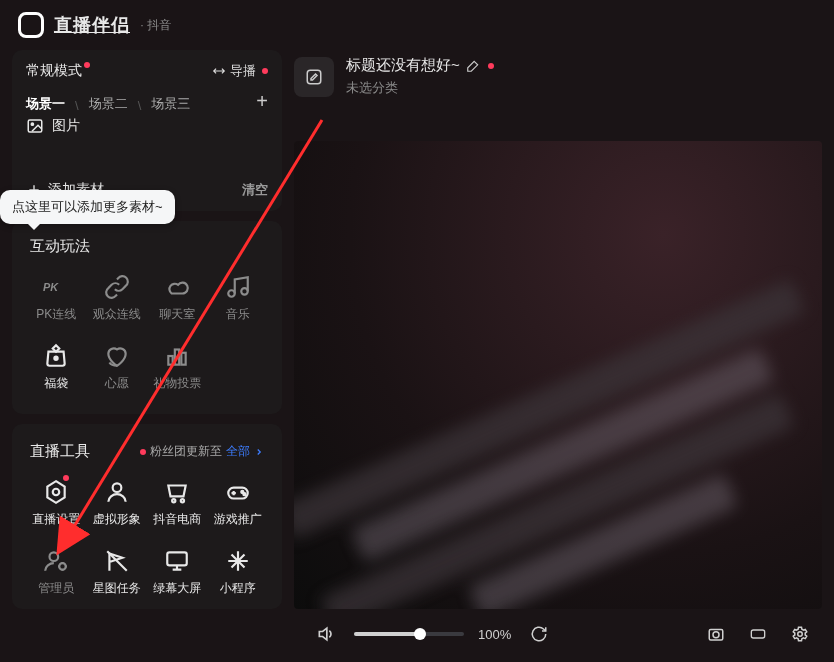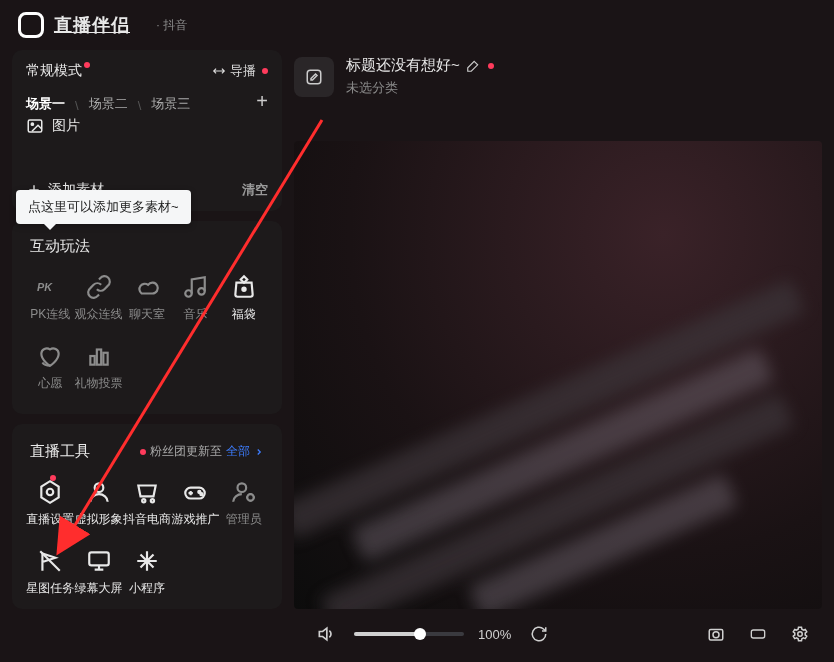--- a/index.html
+++ b/index.html
@@ -15,21 +15,21 @@
   display: flex; align-items: center;
   padding: 12px 18px;
   gap: 10px;
 }
 .logo {
   width: 26px; height: 26px;
   border: 3px solid #fff;
   border-radius: 8px;
 }
 .app-title { font-size: 18px; font-weight: 700; letter-spacing: 1px; text-decoration: underline; }
-.app-sub { font-size: 12px; color: #8a8a8a; margin-left: 16px; }
+.app-sub { font-size: 12px; color: #8a8a8a; margin-left: 0; }
 
 .layout { display: flex; padding: 0 12px; gap: 12px; }
 
 .sidebar { width: 270px; display: flex; flex-direction: column; gap: 10px; }
 
 .panel {
   background: #1d1a1b;
   border-radius: 10px;
   padding: 12px 14px;
 }
@@ -40,26 +40,26 @@
 .scene-tabs { display: flex; align-items: flex-end; gap: 10px; font-size: 13px; }
 .scene-sep { color: #555; }
 .scene-active { color: #fff; font-weight: 600; }
 .scene-inactive { color: #aaa; }
 .scene-add { margin-left: auto; color: #ccc; font-size: 20px; cursor: pointer; }
 
 .source-item { display: flex; align-items: center; gap: 8px; font-size: 14px; padding: 4px 0 8px; }
 
 .tooltip-bubble {
   position: absolute;
-  top: 190px; left: 16px;
+  top: 190px; left: 0;
   background: #f5f6f7;
   color: #222;
   font-size: 13px;
   padding: 8px 12px;
-  border-radius: 4px;
+  border-radius: 10px;
   box-shadow: 0 2px 6px rgba(0,0,0,.3);
   z-index: 20;
 }
 .tooltip-bubble::after {
   content: "";
   position: absolute;
   bottom: -6px; left: 28px;
   border: 6px solid transparent;
   border-top-color: #f5f6f7;
   border-bottom: none;
@@ -70,21 +70,21 @@
   display: flex; align-items: center; justify-content: space-between;
   font-size: 14px;
 }
 .add-btn { display:flex; align-items:center; gap:6px; cursor:pointer; }
 .clear-btn { color: #999; cursor:pointer; font-size:13px;font-weight:bold; }
 
 .section-title { font-size: 15px; padding: 4px 4px 12px; }
 
 .grid4 {
   display: grid;
-  grid-template-columns: repeat(5, 1fr);
+  grid-template-columns: repeat(4, 1fr);
   gap: 4px 0;
 }
 .tool {
   display: flex; flex-direction: column; align-items: center;
   gap: 6px;
   color: #8c8c8c;
   font-size: 12px;
   padding: 6px 0 10px;
   cursor: pointer;
   position: relative;

